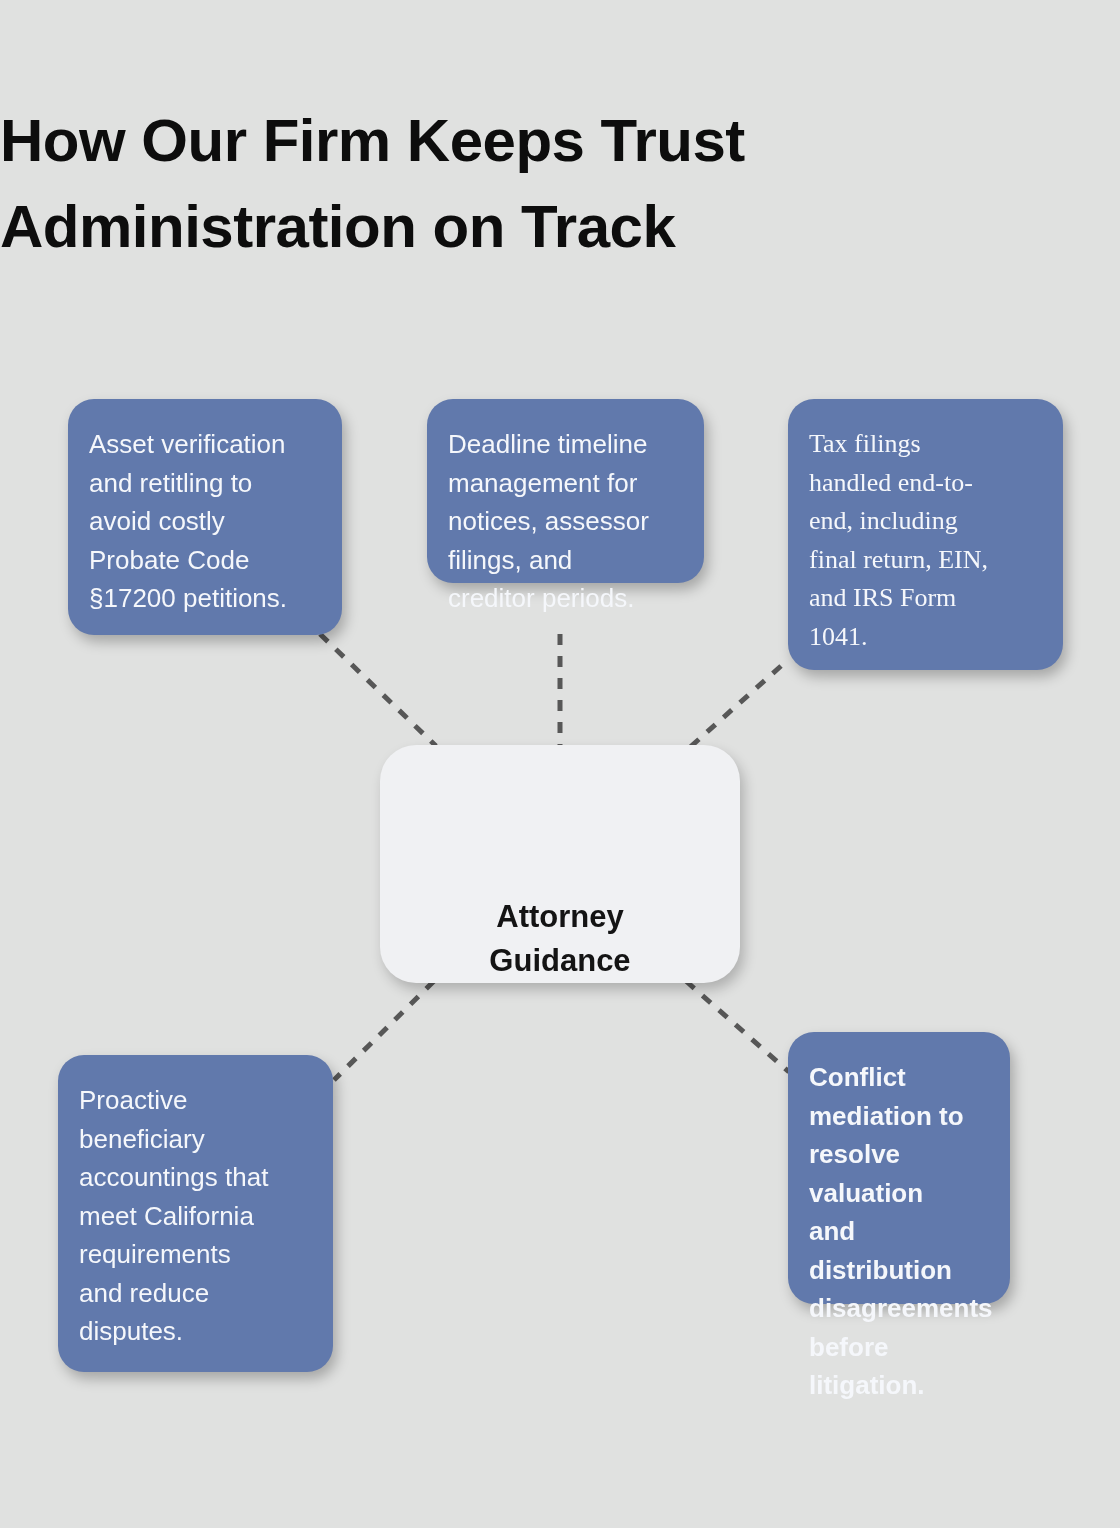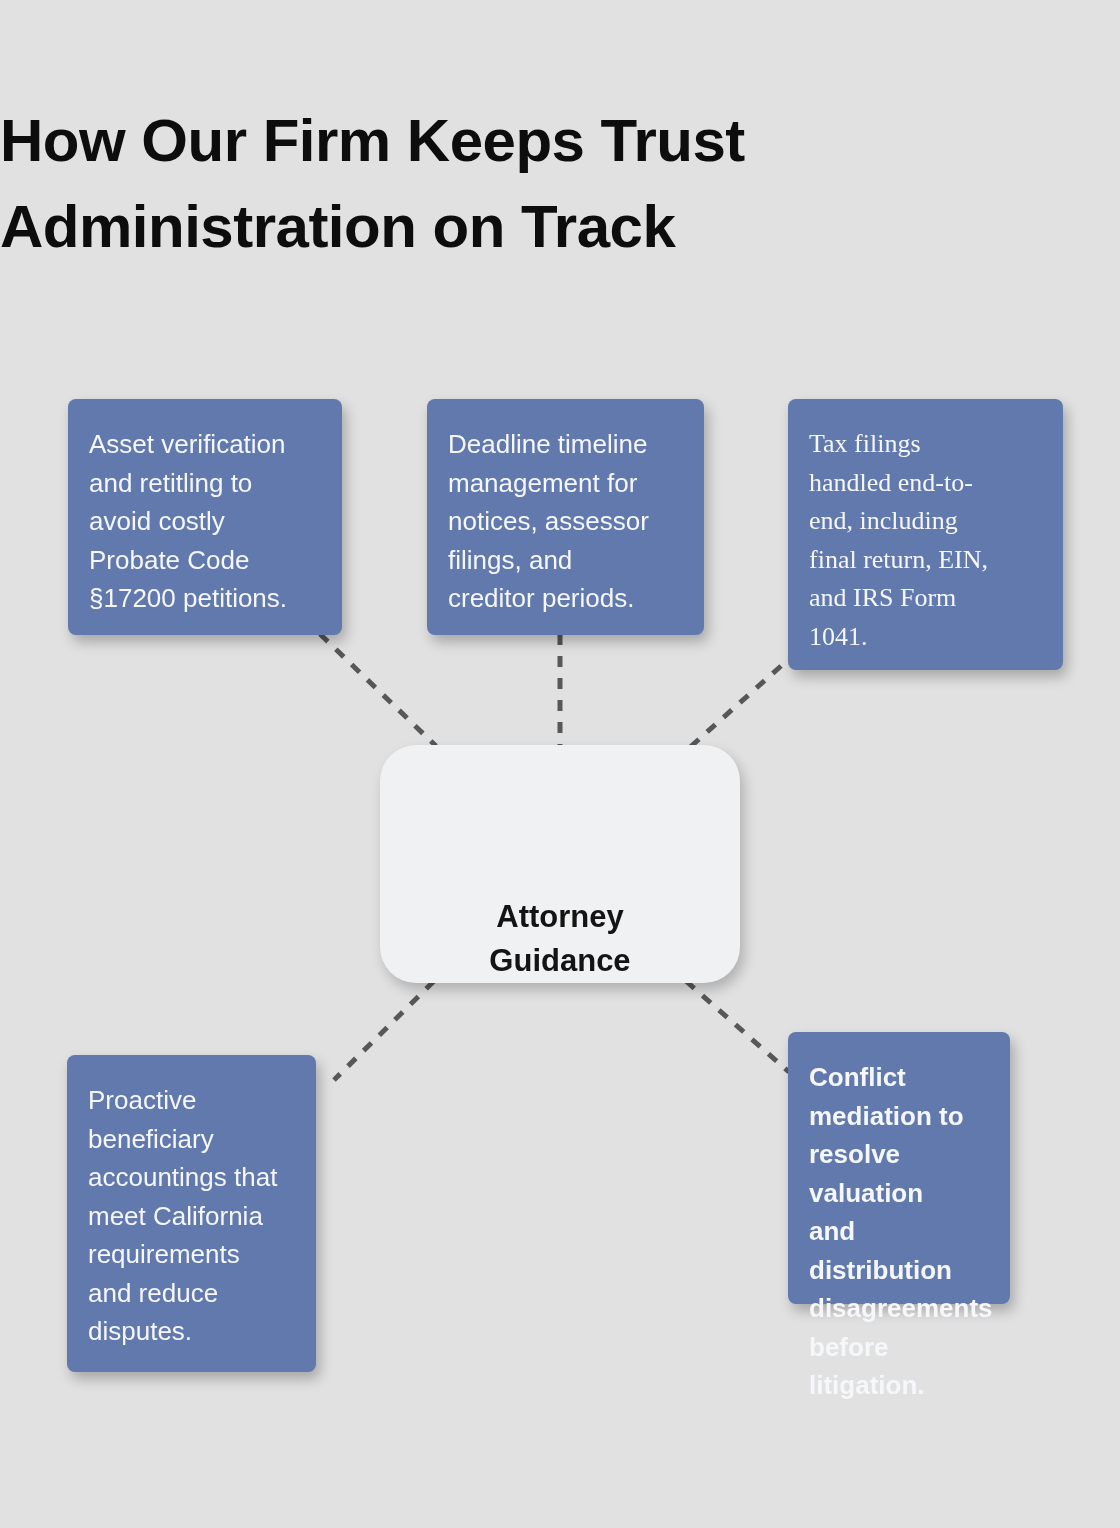--- a/index.html
+++ b/index.html
@@ -37,34 +37,34 @@
   .connectors path{
     stroke: var(--connector);
     stroke-width: 5;
     fill: none;
     stroke-dasharray: 11 11;
   }
   .card{
     position:absolute;
     z-index:2;
     background: var(--node-fill);
-    border-radius:8px;
+    border-radius:26px;
     box-shadow: 4px 7px 13px rgba(0,0,0,0.26);
     padding:26px 18px 0 21px;
   }
   .card-text{
     color: var(--node-text);
     font-size:26px;
     line-height:38.5px;
     white-space:pre-line;
   }
   .card-tl{ left:68px;  top:399px;  width:274px; height:236px; }
-  .card-tm{ left:427px; top:399px;  width:277px; height:236px; }
+  .card-tm{ left:427px; top:399px;  width:277px; height:184px; }
   .card-tr{ left:788px; top:399px;  width:275px; height:271px;font-family:Liberation Serif, serif; }
-  .card-bl{ left:67px;  top:1055px; width:249px; height:317px; }
+  .card-bl{ left:58px;  top:1055px; width:275px; height:317px; }
   .card-br{ left:788px; top:1032px; width:222px; height:272px;font-weight:bold; }
   .center-node{
     position:absolute;
     z-index:2;
     left:380px; top:745px;
     width:360px; height:238px;
     background: var(--center-fill);
     border-radius:36px;
     box-shadow: 4px 7px 13px rgba(0,0,0,0.22);
     display:flex;

